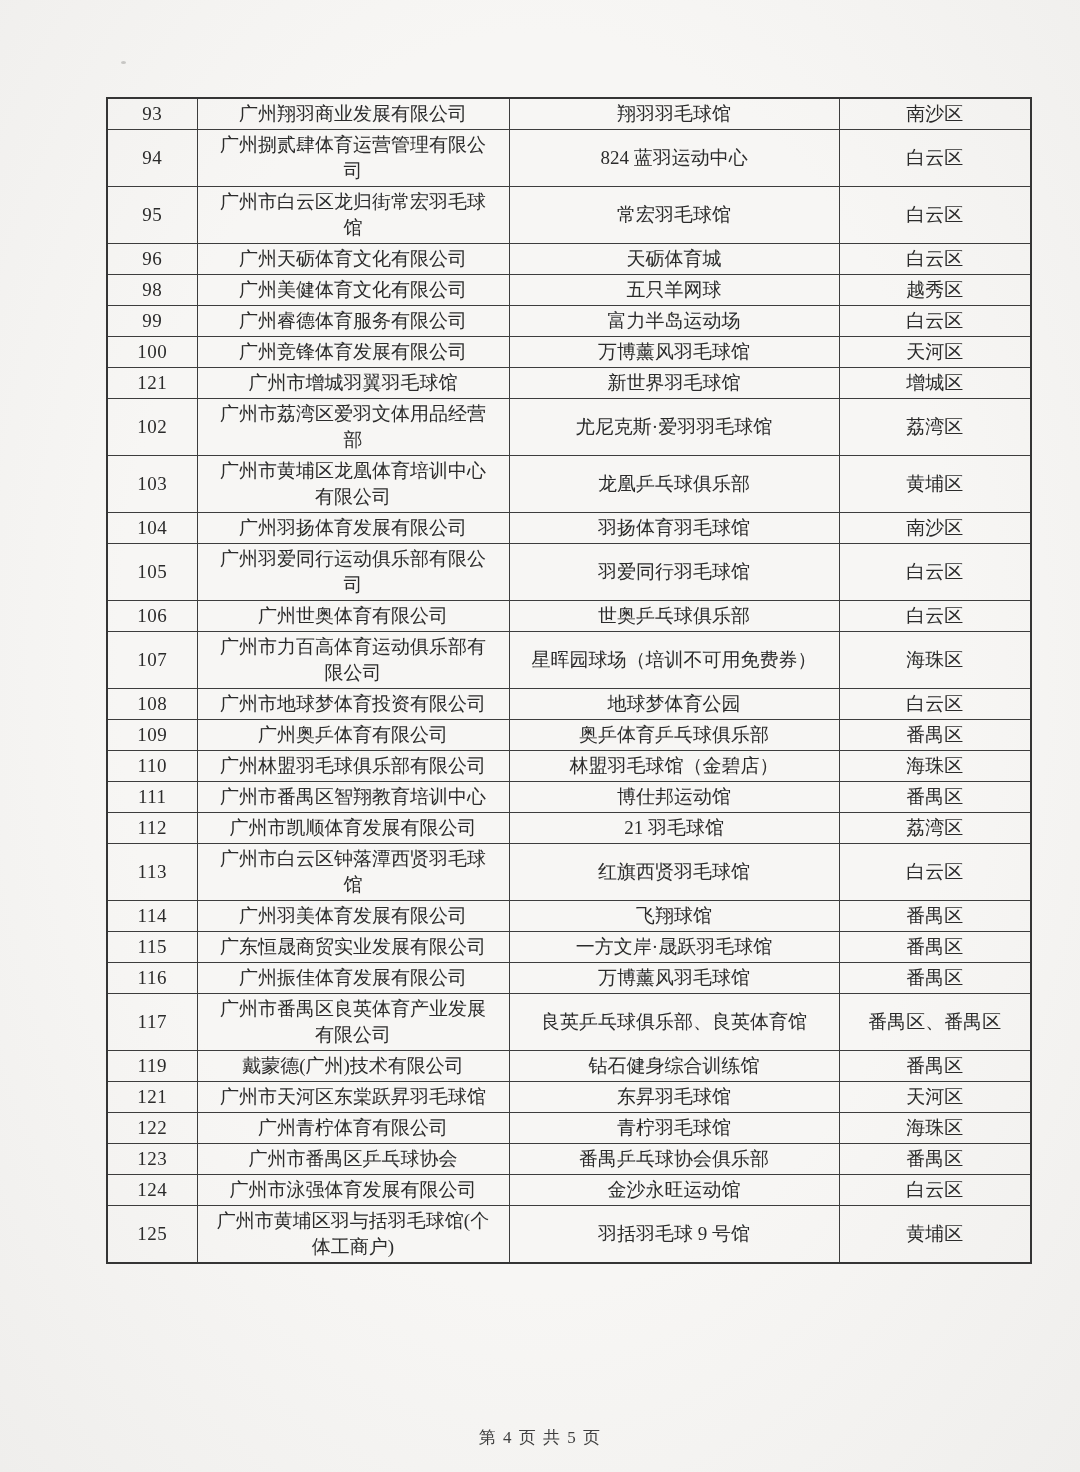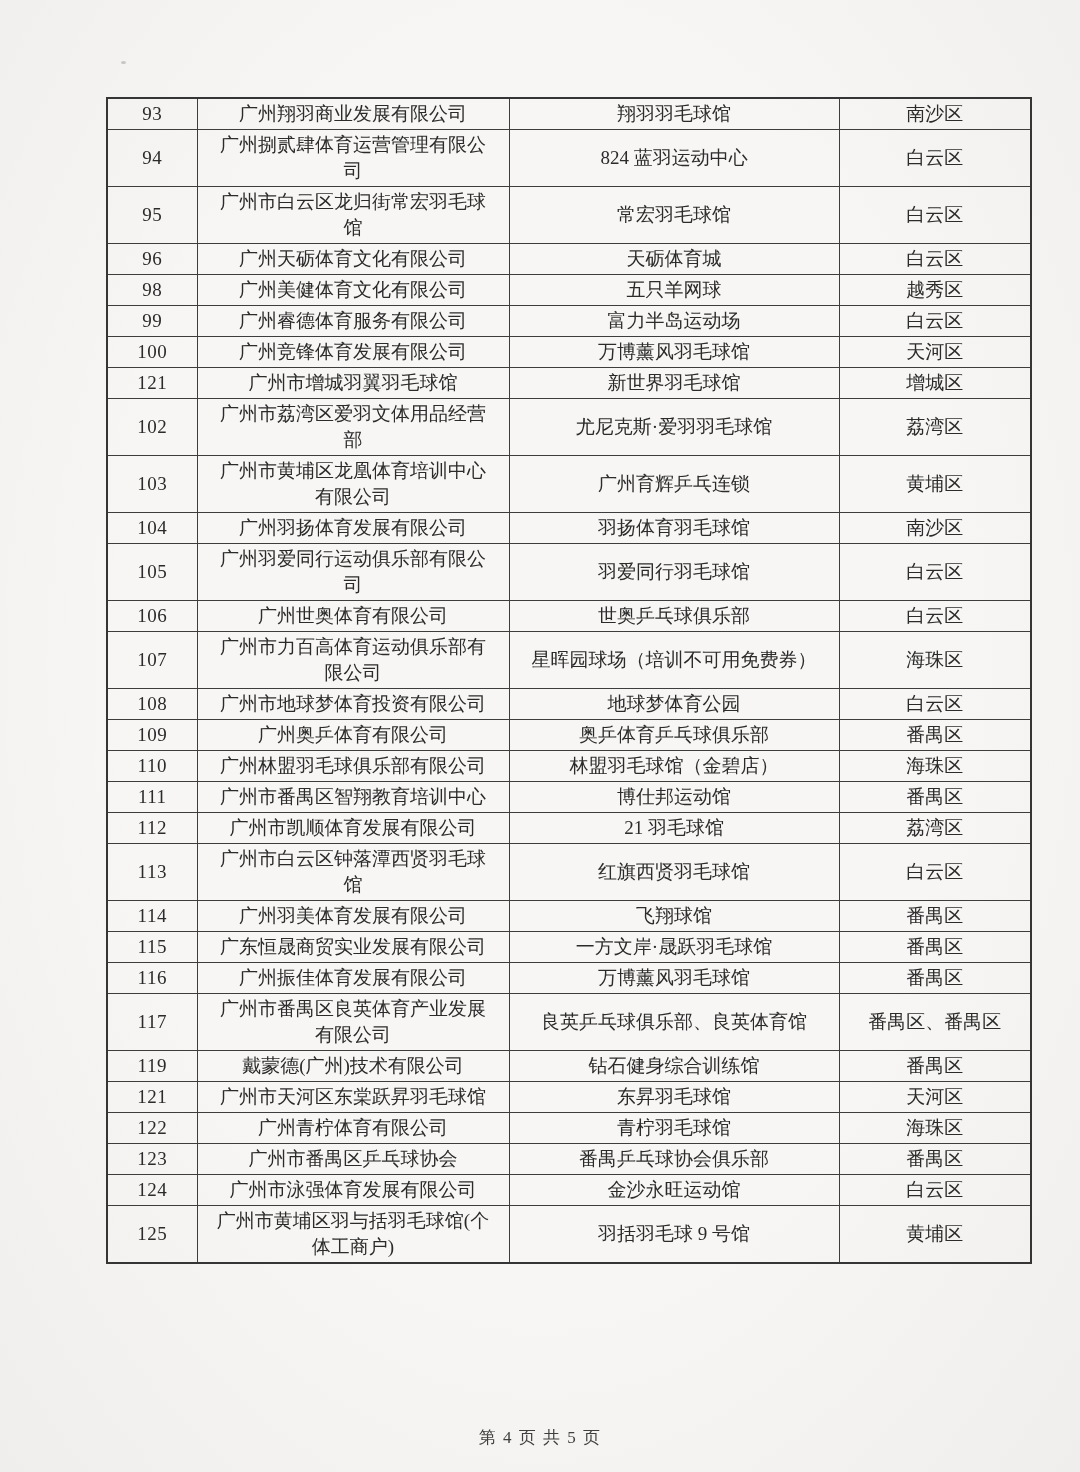--- a/index.html
+++ b/index.html
@@ -133,21 +133,21 @@
         <td class="cell-no">102</td>
         <td class="cell-company">广州市荔湾区爱羽文体用品经营
 部</td>
         <td class="cell-venue">尤尼克斯·爱羽羽毛球馆</td>
         <td class="cell-district">荔湾区</td>
       </tr>
       <tr>
         <td class="cell-no">103</td>
         <td class="cell-company">广州市黄埔区龙凰体育培训中心
 有限公司</td>
-        <td class="cell-venue">广州育辉乒乓连锁</td>
+        <td class="cell-venue">龙凰乒乓球俱乐部</td>
         <td class="cell-district">黄埔区</td>
       </tr>
       <tr>
         <td class="cell-no">104</td>
         <td class="cell-company">广州羽扬体育发展有限公司</td>
         <td class="cell-venue">羽扬体育羽毛球馆</td>
         <td class="cell-district">南沙区</td>
       </tr>
       <tr>
         <td class="cell-no">105</td>

